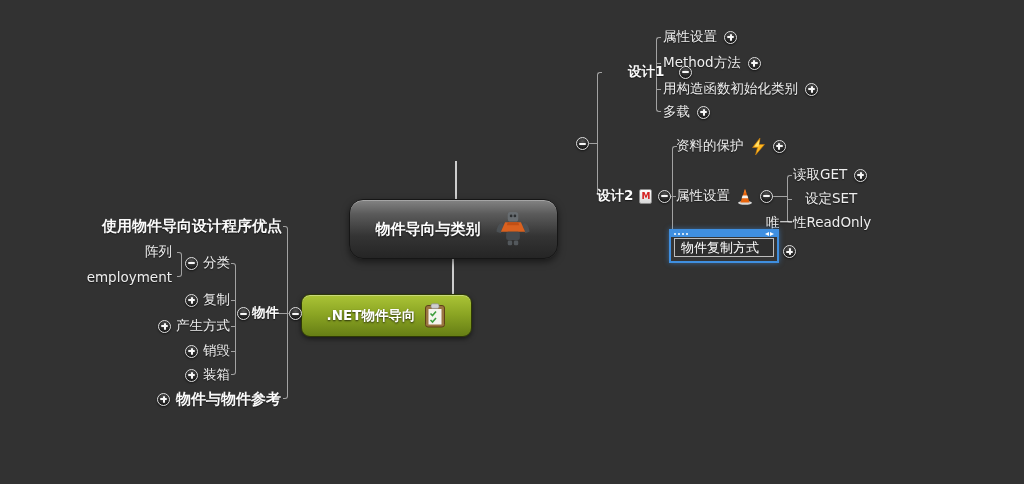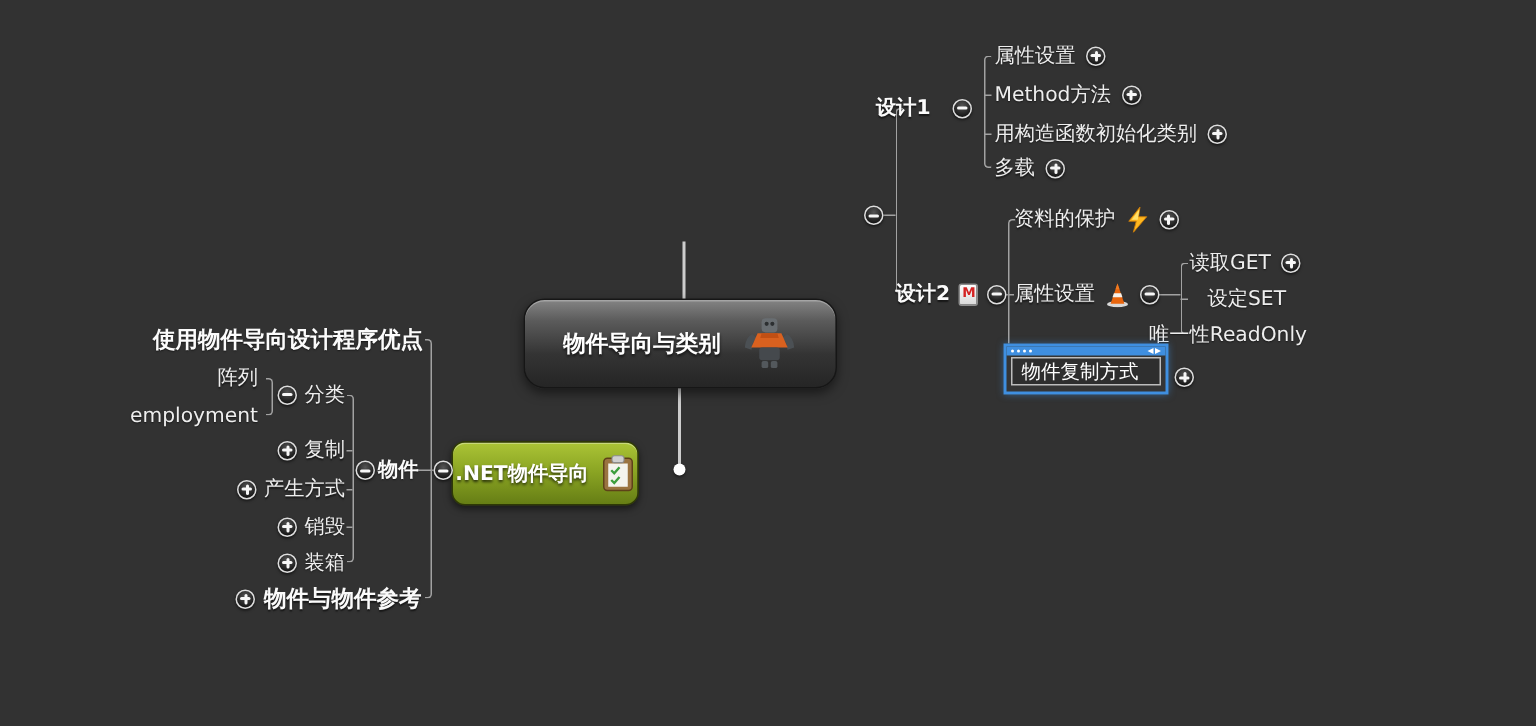--- a/index.html
+++ b/index.html
@@ -35,21 +35,21 @@
   .node{position:absolute;display:flex;align-items:center;justify-content:center;box-sizing:border-box;
         color:#fff;font-weight:700;text-shadow:0 1px 2px rgba(0,0,0,.7);}
   #node-root{left:349px;top:199px;width:209px;height:60px;border-radius:14px;gap:13px;font-size:15px;
         background:linear-gradient(180deg,#848484 0%,#5b5b5b 24%,#343434 62%,#252525 100%);
         border:1px solid #161616;
         box-shadow:0 3px 7px rgba(0,0,0,.5), inset 0 1px 0 rgba(255,255,255,.28);}
   #node-class-design{left:459px;top:124px;width:116px;height:38px;border-radius:9px;gap:9px;font-size:13px;
         background:linear-gradient(180deg,#9cb32b 0%,#7f961d 48%,#5d7011 100%);
         border:1px solid #2e3905;
         box-shadow:0 2px 5px rgba(0,0,0,.5), inset 0 1px 0 rgba(255,255,255,.35);}
-  #node-dotnet{left:301px;top:294px;width:125px;height:43px;border-radius:9px;gap:9px;font-size:13.5px;
+  #node-dotnet{left:301px;top:294px;width:171px;height:43px;border-radius:9px;gap:9px;font-size:13.5px;
         background:linear-gradient(180deg,#abc436 0%,#8aa423 48%,#667e15 100%);
         border:1px solid #2e3905;
         box-shadow:0 2px 5px rgba(0,0,0,.5), inset 0 1px 0 rgba(255,255,255,.35);}
   .node-icon{display:flex;align-items:center;justify-content:center;}
   
   .sel-outer{position:absolute;left:669px;top:229px;width:110px;height:34px;box-sizing:border-box;
              border:2px solid #3f8fe0;background:#353535;box-shadow:0 0 5px rgba(63,143,224,.55);}
   .sel-strip{height:6px;background:#3f8fe0;display:flex;align-items:center;justify-content:space-between;padding:0 3px;}
   .sel-dots{display:flex;gap:2px;}
   .sel-dots i{width:2px;height:2px;border-radius:50%;background:#fff;}
@@ -121,21 +121,21 @@
         <rect x="4.5" y="6" width="13" height="15.5" fill="#f4f4ee"></rect>
         <rect x="7" y="0.8" width="8" height="4.6" rx="1.6" fill="#cfcfcf" stroke="#8c8c8c" stroke-width="0.7"></rect>
         <path d="M6.5 10.5 l2 2 l3.5 -4" stroke="#3d9e3d" stroke-width="1.6" fill="none"></path>
         <path d="M6.5 17 l2 2 l3.5 -4" stroke="#3d9e3d" stroke-width="1.6" fill="none"></path>
       </svg>
     </span>
   </div>
 
   <div class="toggle abs" style="left:576px;top:137px;"></div>
 
-  <div class="row bold" style="left:584px;top:63px;gap:15px;">
+  <div class="row bold" style="left:628px;top:63px;gap:15px;">
     <span class="lbl">设计1</span>
     <span class="toggle"></span>
   </div>
 
   <div class="row" style="left:663px;top:28px;">
     <span class="lbl">属性设置</span>
     <span class="toggle plus"></span>
   </div>
   <div class="row" style="left:663px;top:54px;">
     <span class="lbl">Method方法</span>

